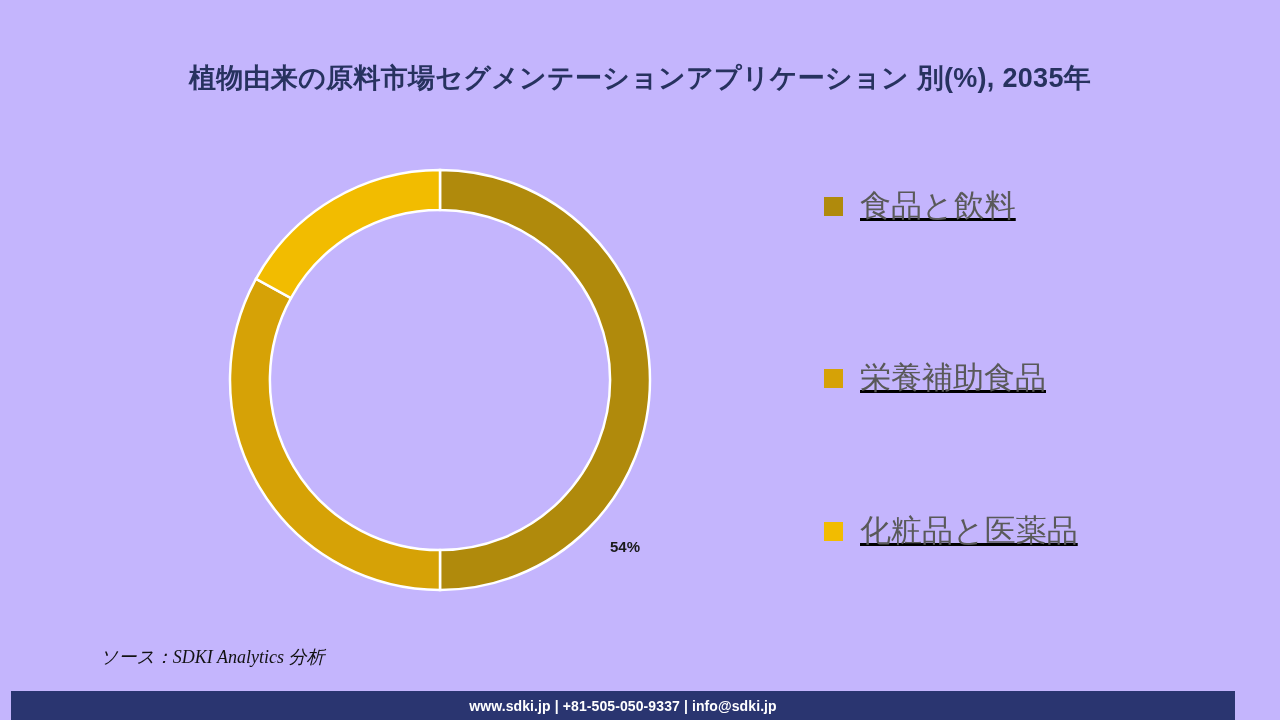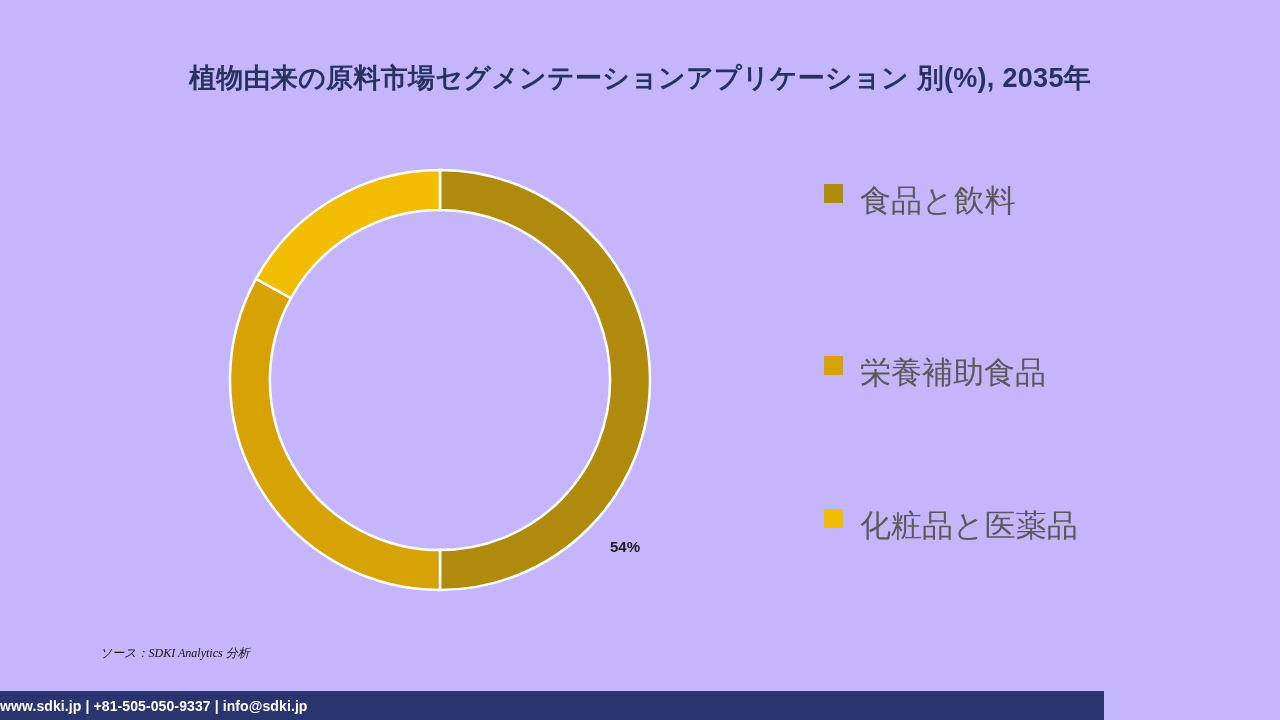--- a/index.html
+++ b/index.html
@@ -68,21 +68,23 @@
     position: absolute;
     left: 824px;
     top: 172px;
     width: 400px;
     height: 420px;
   }
   .legend-item {
     position: absolute;
     left: 0;
     display: flex;
+    align-items: center;
     height: 44px;
+    text-decoration: underline;
   }
   .legend-item.item-0 { top: 12px; }
   .legend-item.item-1 { top: 184px; }
   .legend-item.item-2 { top: 337px; }
 
   .legend-swatch {
     width: 19px;
     height: 19px;
     flex: 0 0 19px;
     margin-right: 17px;
@@ -95,35 +97,36 @@
     white-space: nowrap;
   }
 
   
   #source-note {
     position: absolute;
     left: 100px;
     top: 645px;
     font-family: "Liberation Serif", serif;
     font-style: italic;
-    font-size: 12px;
+    font-size: 18px;
     color: #121212;
     white-space: nowrap;
   }
 
   
   #footer-bar {
     position: absolute;
-    left: 0;
+    left: 11px;
     bottom: 0;
-    width: 1104px;
+    width: 1224px;
     height: 29px;
     background: #2a3570;
     display: flex;
     align-items: center;
+    justify-content: center;
   }
   #footer-text {
     font-family: "Liberation Sans", sans-serif;
     font-size: 14px;
     font-weight: bold;
     color: #ffffff;
     letter-spacing: 0.1px;
     white-space: nowrap;
   }
 </style>

